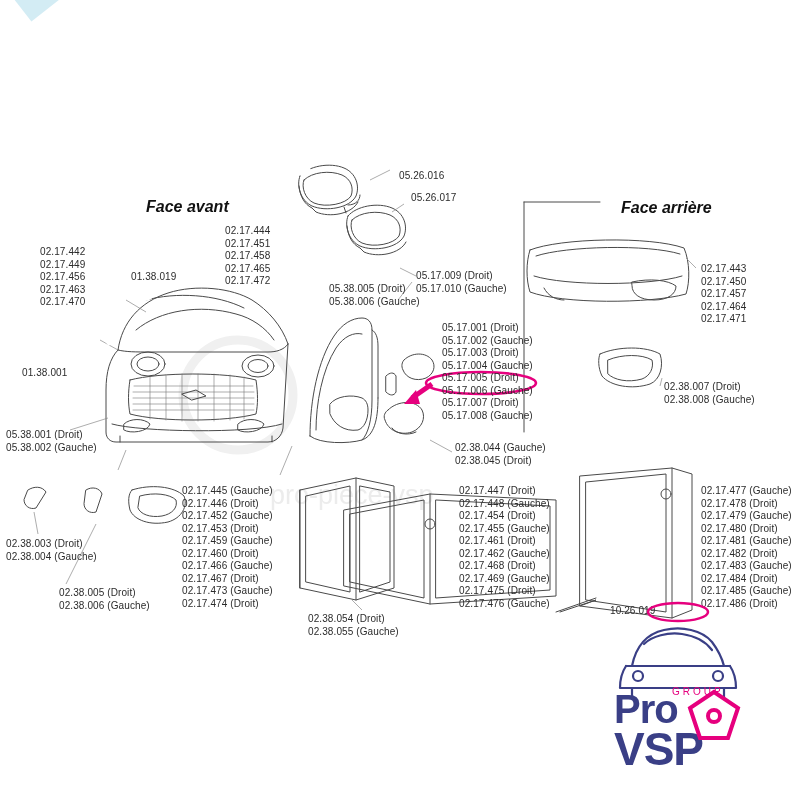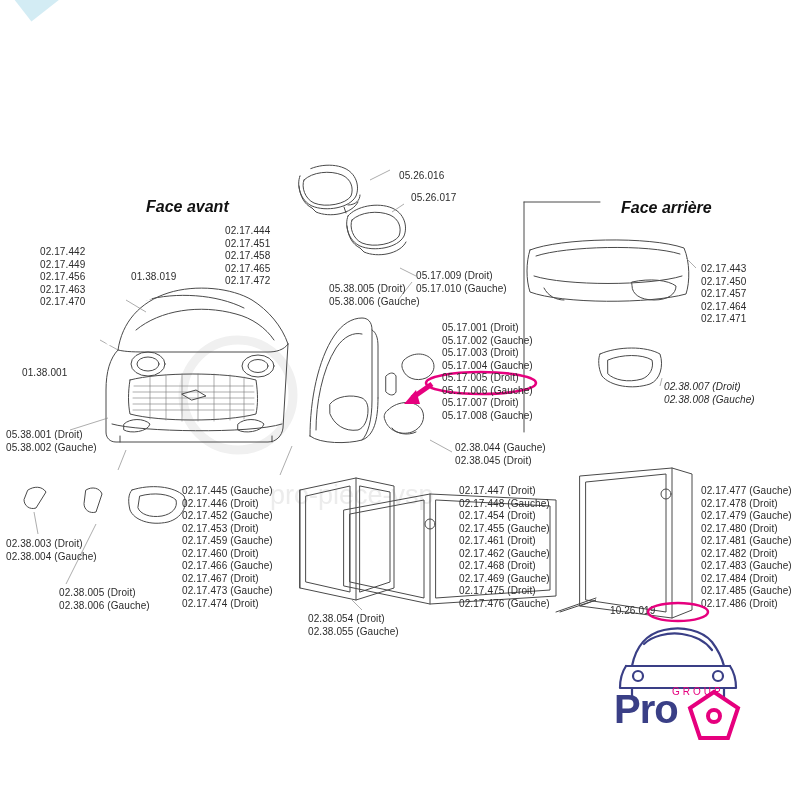--- a/index.html
+++ b/index.html
@@ -193,21 +193,21 @@
       <div class="lbl" style="left: 22px; top: 367px;">01.38.001</div>
       <div class="lbl" style="left: 6px; top: 429px;">05.38.001 (Droit)
 05.38.002 (Gauche)</div>
       <div class="lbl" style="left: 455px; top: 442px;">02.38.044 (Gauche)
 02.38.045 (Droit)</div>
       <div class="lbl" style="left: 701px; top: 263px;">02.17.443
 02.17.450
 02.17.457
 02.17.464
 02.17.471</div>
-      <div class="lbl" style="left: 664px; top: 381px; font-style: italic;">02.38.007 (Droit)
+      <div class="lbl" style="left: 664px; top: 381px;">02.38.007 (Droit)
 02.38.008 (Gauche)</div>
       <div class="lbl" style="left: 6px; top: 538px;">02.38.003 (Droit)
 02.38.004 (Gauche)</div>
       <div class="lbl" style="left: 59px; top: 587px;">02.38.005 (Droit)
 02.38.006 (Gauche)</div>
       <div class="lbl" style="left: 182px; top: 485px;">02.17.445 (Gauche)
 02.17.446 (Droit)
 02.17.452 (Gauche)
 02.17.453 (Droit)
 02.17.459 (Gauche)
@@ -250,19 +250,20 @@
         <path d="M50 66 C46 72 44 80 44 88 L160 88 C160 80 158 72 154 66"></path>
         <path d="M56 88 L56 98"></path>
           <path d="M148 88 L148 98"></path>
         <circle cx="62" cy="76" r="5"></circle>
         <circle cx="142" cy="76" r="5"></circle>
       </g>
       <ellipse cx="102" cy="12" rx="30" ry="9" fill="none" stroke="#e6007e" stroke-width="2.5"></ellipse>
     </svg>
     <div class="grp" style="position:absolute;left:96px;top:86px;">GROUP</div>
     <div class="pro" style="position:absolute;left:38px;top:88px;">Pro</div>
+    <div class="vsp" style="position:absolute;left:38px;top:128px;">VSP</div>
     <svg width="70" height="70" style="position:absolute;left:104px;top:86px;">
       <path d="M34 6 L58 22 L48 52 L20 52 L10 22 Z" fill="none" stroke="#e6007e" stroke-width="4"></path>
       <circle cx="34" cy="30" r="6" fill="none" stroke="#e6007e" stroke-width="4"></circle>
     </svg>
   </div>
 
 </div>
 
 </body></html>

